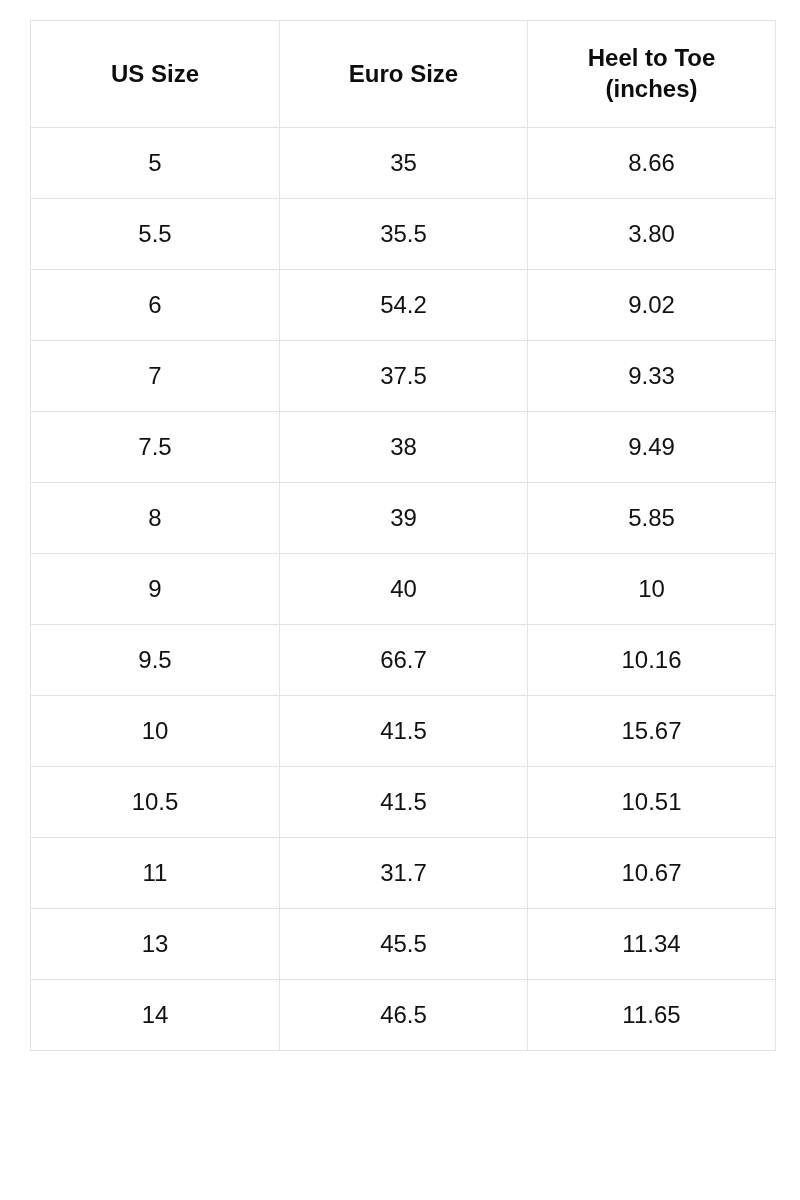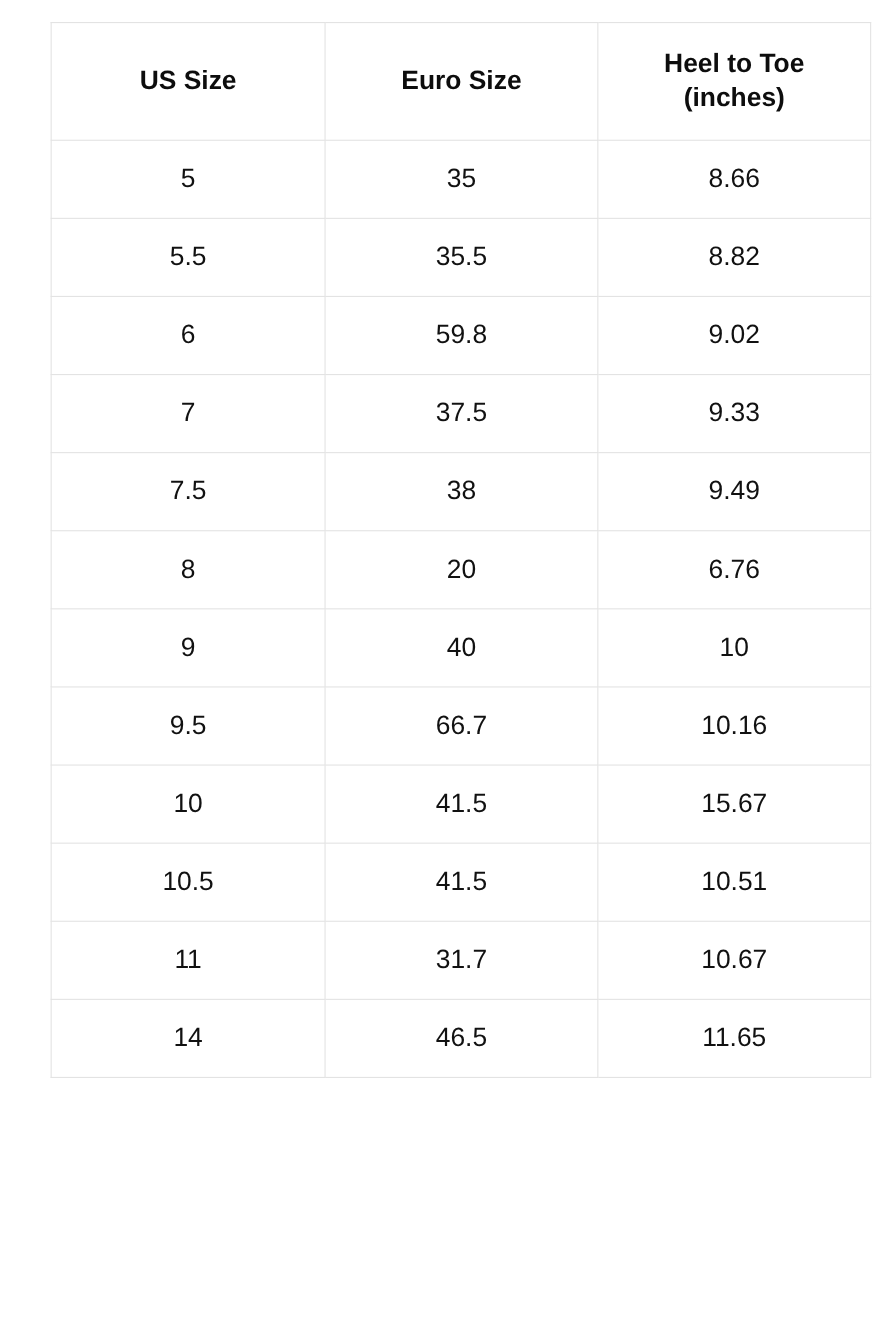--- a/index.html
+++ b/index.html
@@ -12,21 +12,21 @@
     width: 800px;
     height: 1200px;
     font-family: "Liberation Sans", sans-serif;
     -webkit-font-smoothing: antialiased;
   }
 
   #size-table-wrap {
     box-sizing: border-box;
     width: 644px;
     height: 1200px;
-    padding: 20px 25px 28px 46px;
+    padding: 20px 25px 28px 30px;
   }
 
   table.size-table {
     width: 745px;
     border-collapse: collapse;
     table-layout: fixed;
     border: 1px solid #e3e3e3;
   }
 
   table.size-table col.c-us    { width: 249px; }
@@ -84,41 +84,41 @@
     </thead>
     <tbody>
       <tr>
         <td>5</td>
         <td>35</td>
         <td>8.66</td>
       </tr>
       <tr>
         <td>5.5</td>
         <td>35.5</td>
-        <td>8.82</td>
+        <td>3.80</td>
       </tr>
       <tr>
         <td>6</td>
-        <td>59.8</td>
+        <td>54.2</td>
         <td>9.02</td>
       </tr>
       <tr>
         <td>7</td>
         <td>37.5</td>
         <td>9.33</td>
       </tr>
       <tr>
         <td>7.5</td>
         <td>38</td>
         <td>9.49</td>
       </tr>
       <tr>
         <td>8</td>
-        <td>20</td>
-        <td>6.76</td>
+        <td>39</td>
+        <td>5.85</td>
       </tr>
       <tr>
         <td>9</td>
         <td>40</td>
         <td>10</td>
       </tr>
       <tr>
         <td>9.5</td>
         <td>66.7</td>
         <td>10.16</td>
@@ -132,19 +132,24 @@
         <td>10.5</td>
         <td>41.5</td>
         <td>10.51</td>
       </tr>
       <tr>
         <td>11</td>
         <td>31.7</td>
         <td>10.67</td>
       </tr>
       <tr>
+        <td>13</td>
+        <td>45.5</td>
+        <td>11.34</td>
+      </tr>
+      <tr>
         <td>14</td>
         <td>46.5</td>
         <td>11.65</td>
       </tr>
     </tbody>
   </table>
 </div>
 
 </body></html>

